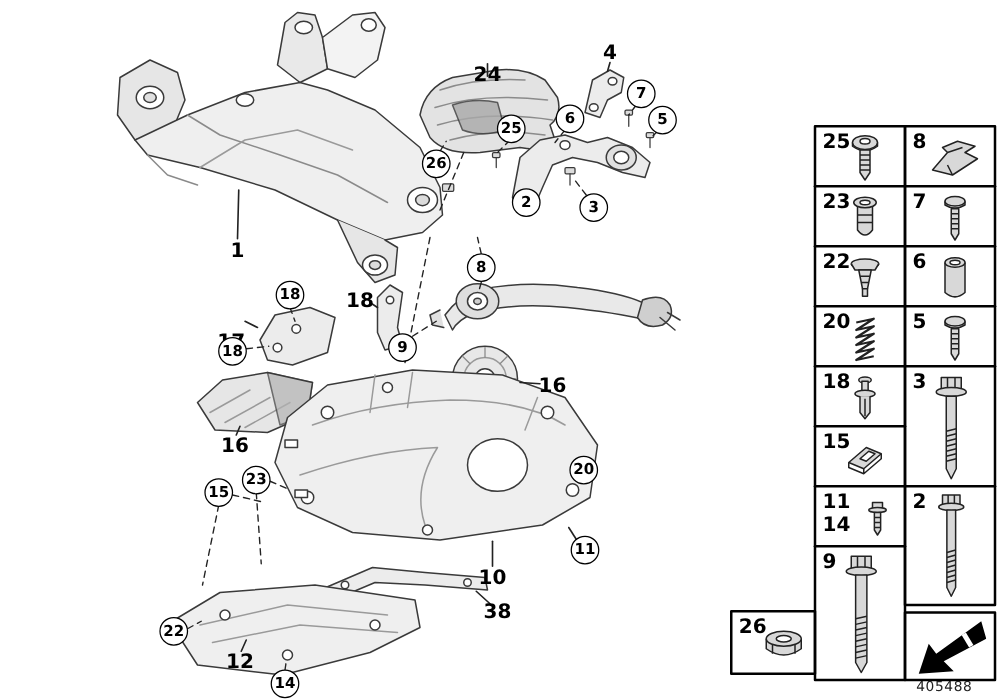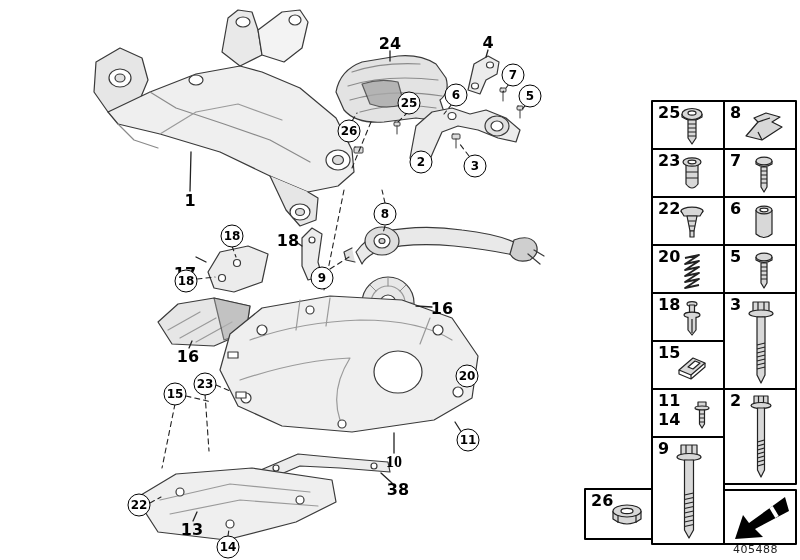--- a/index.html
+++ b/index.html
@@ -202,21 +202,21 @@
     <line x1="652" y1="293" x2="796" y2="293"></line>
     <line x1="652" y1="341" x2="724" y2="341"></line>
     <line x1="652" y1="389" x2="796" y2="389"></line>
     <line x1="652" y1="437" x2="724" y2="437"></line>
     <rect x="585" y="489" width="67" height="50"></rect>
     <rect x="724" y="490" width="72" height="54"></rect>
   </g>
 </svg>
 
 <div id="callouts">
-      <div class="callout plain" style="left: 390px; top: 43px;">24</div>
+      <div class="callout plain" style="left: 390px; top: 59px;">24</div>
       <div class="callout plain" style="left: 488px; top: 42px;">4</div>
       <div class="callout circle" style="left: 513px; top: 75px;">7</div>
       <div class="callout circle" style="left: 530px; top: 96px;">5</div>
       <div class="callout circle" style="left: 456px; top: 95px;">6</div>
       <div class="callout circle" style="left: 409px; top: 103px;">25</div>
       <div class="callout circle" style="left: 349px; top: 131px;">26</div>
       <div class="callout circle" style="left: 421px; top: 162px;">2</div>
       <div class="callout circle" style="left: 475px; top: 166px;">3</div>
       <div class="callout plain" style="left: 190px; top: 200px;">1</div>
       <div class="callout circle" style="left: 385px; top: 214px;">8</div>
@@ -224,24 +224,24 @@
       <div class="callout plain" style="left: 288px; top: 240px;">18</div>
       <div class="callout plain" style="left: 185px; top: 257px; margin-top: 16px;">17</div>
       <div class="callout circle" style="left: 186px; top: 281px;">18</div>
       <div class="callout circle" style="left: 322px; top: 278px;">9</div>
       <div class="callout plain" style="left: 442px; top: 308px;">16</div>
       <div class="callout plain" style="left: 188px; top: 356px;">16</div>
       <div class="callout circle" style="left: 467px; top: 376px;">20</div>
       <div class="callout circle" style="left: 205px; top: 384px;">23</div>
       <div class="callout circle" style="left: 175px; top: 394px;">15</div>
       <div class="callout circle" style="left: 468px; top: 440px;">11</div>
-      <div class="callout plain" style="left: 394px; top: 462px; font-family: Liberation Serif, serif;">10</div>
+      <div class="callout plain" style="left: 394px; top: 462px;">10</div>
       <div class="callout plain" style="left: 398px; top: 489px;">38</div>
       <div class="callout circle" style="left: 139px; top: 505px;">22</div>
-      <div class="callout plain" style="left: 192px; top: 529px;">13</div>
+      <div class="callout plain" style="left: 192px; top: 529px;">12</div>
       <div class="callout circle" style="left: 228px; top: 547px;">14</div>
     </div>
 <div id="legend">
       <div class="cell" style="left: 652px; top: 101px; width: 72px; height: 48px;">
         <span class="cell-num">25</span>
         <span class="cell-icon torx-screw">
           <svg width="26" height="40" viewBox="0 0 26 40">
             <path d="M3,7 L3,10 Q13,17 23,10 L23,7" fill="#d8d8d8" stroke="#222" stroke-width="1.2" stroke-linejoin="round"></path>
             <ellipse cx="13" cy="7" rx="10" ry="5.5" fill="#d8d8d8" stroke="#222" stroke-width="1.2" stroke-linejoin="round"></ellipse>
             <ellipse cx="13" cy="6" rx="4" ry="2.2" fill="#fff" stroke="#222" stroke-width="1.2" stroke-linejoin="round"></ellipse>

